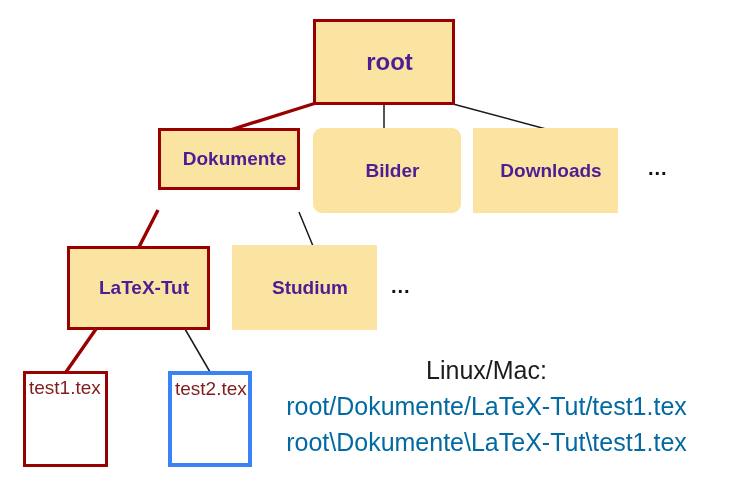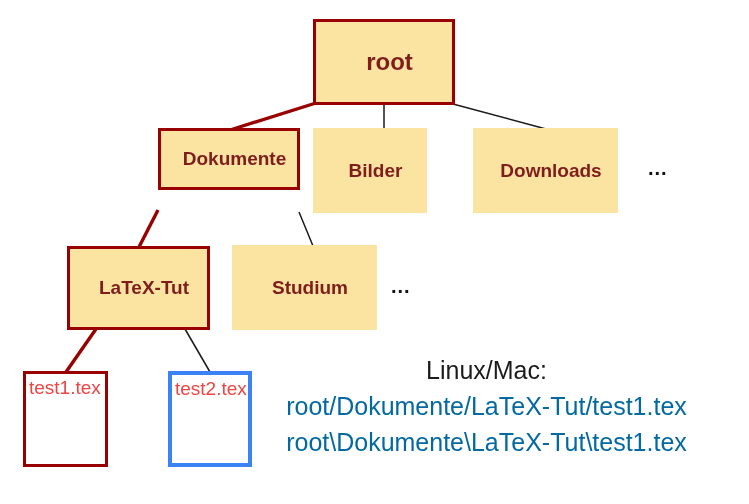--- a/index.html
+++ b/index.html
@@ -20,40 +20,40 @@
     left: 0;
     top: 0;
     width: 749px;
     height: 504px;
     pointer-events: none;
   }
   .node {
     position: absolute;
     box-sizing: border-box;
     background: #fbe3a1;
-    color: #7f1d1d;
+    color: #4c1d95;
     font-weight: 700;
     font-size: 19px;
     display: flex;
     align-items: center;
     justify-content: center;
     text-align: center;
     padding-left: 11px;
   }
   .node.hl {
     border: 3px solid #990000;
   }
   .node.root-node {
     font-size: 24px;
   }
   .file {
     position: absolute;
     box-sizing: border-box;
     background: #ffffff;
-    color: #ef4444;
+    color: #7f1d1d;
     font-weight: 400;
     font-size: 19px;
     line-height: 24px;
     padding: 2px 0 0 3px;
     text-align: left;
   }
   .file.hl {
     border: 3px solid #990000;
   }
   .file.gray {
@@ -91,21 +91,21 @@
     <line x1="158" y1="210" x2="139" y2="247" stroke="#990000" stroke-width="3.4"></line>
     <line x1="299" y1="212" x2="313" y2="246" stroke="#1a1a1a" stroke-width="1.5"></line>
     <line x1="96" y1="329" x2="66" y2="372" stroke="#990000" stroke-width="3.4"></line>
     <line x1="185" y1="329" x2="210" y2="372" stroke="#1a1a1a" stroke-width="1.5"></line>
   </svg>
 
   <div class="node root-node hl" style="left:313px; top:19px; width:142px; height:86px;">root</div>
 
   <div class="node hl" style="left:158px; top:128px; width:142px; height:62px;">Dokumente</div>
 
-  <div class="node" style="left:313px; top:128px; width:114px; height:85px;">Bilder</div>
+  <div class="node" style="left:313px; top:128px; width:148px; height:85px;border-radius:9px;">Bilder</div>
 
   <div class="node" style="left:473px; top:128px; width:145px; height:85px;text-align:center;">Downloads</div>
 
   <div class="dots" style="left:648px; top:158px;">...</div>
 
   <div class="node hl" style="left:67px; top:246px; width:143px; height:84px;">LaTeX-Tut</div>
 
   <div class="node" style="left:232px; top:245px; width:145px; height:85px;">Studium</div>
 
   <div class="dots" style="left:391px; top:276px;">...</div>

